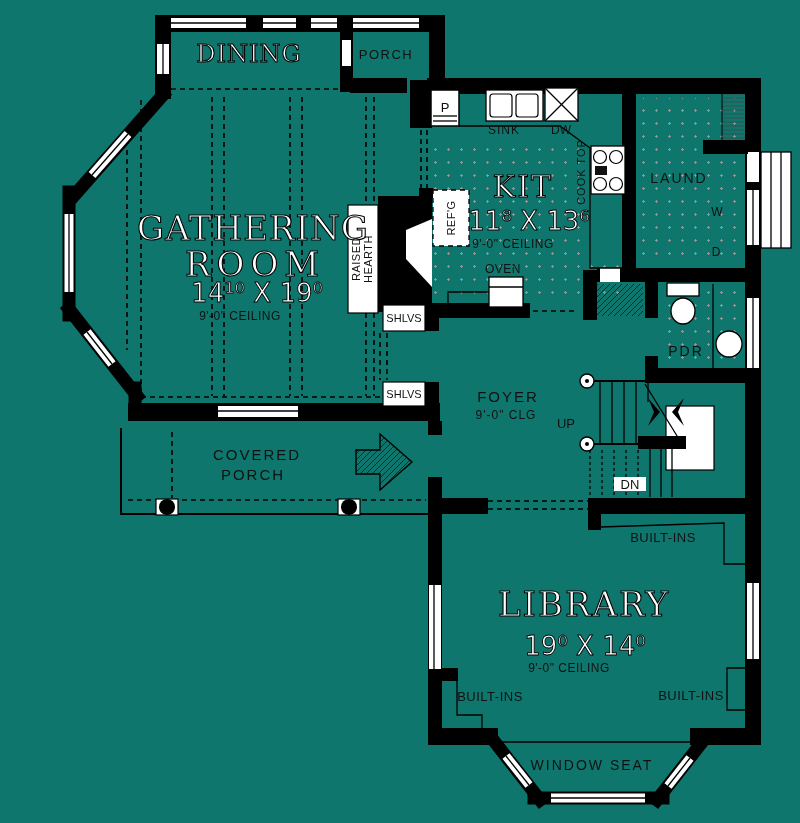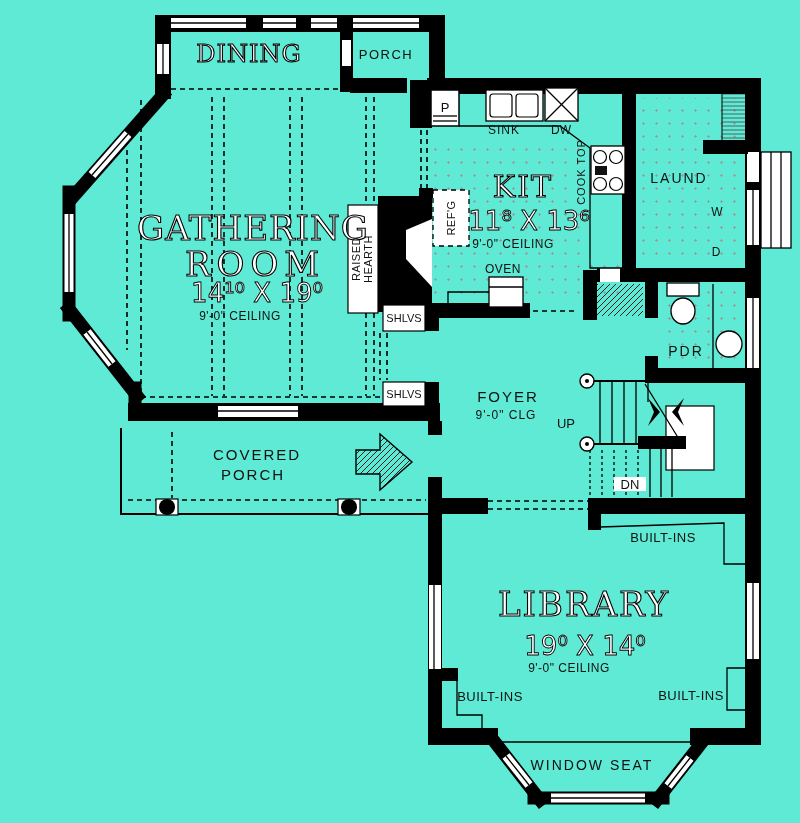--- a/index.html
+++ b/index.html
@@ -1,16 +1,16 @@
 <!DOCTYPE html>
 <html><head>
 <meta charset="utf-8">
 <style>
   html,body{margin:0;padding:0;background:#ffffff;}
-  .page{width:800px;height:823px;background:#5eead4;position:relative;overflow:hidden;text-align:center;}
+  .page{width:800px;height:823px;background:#0f766e;position:relative;overflow:hidden;text-align:center;}
   svg{display:block;}
   
   .t-room{font-family:"DejaVu Serif",serif;fill:#fff;stroke:#000;stroke-width:1.1;}
   .t-dim{font-family:"DejaVu Sans",sans-serif;fill:#fff;stroke:#000;stroke-width:0.9;}
   .t-sm{font-family:"Liberation Sans",sans-serif;fill:#111;}
   text{text-anchor:middle;}
   .wall{fill:#000;stroke:none;}
   .thin{fill:none;stroke:#000;stroke-width:1.3;}
   .thin2{fill:none;stroke:#000;stroke-width:2;}
   .dash{fill:none;stroke:#000;stroke-width:1.6;stroke-dasharray:5 4;}

